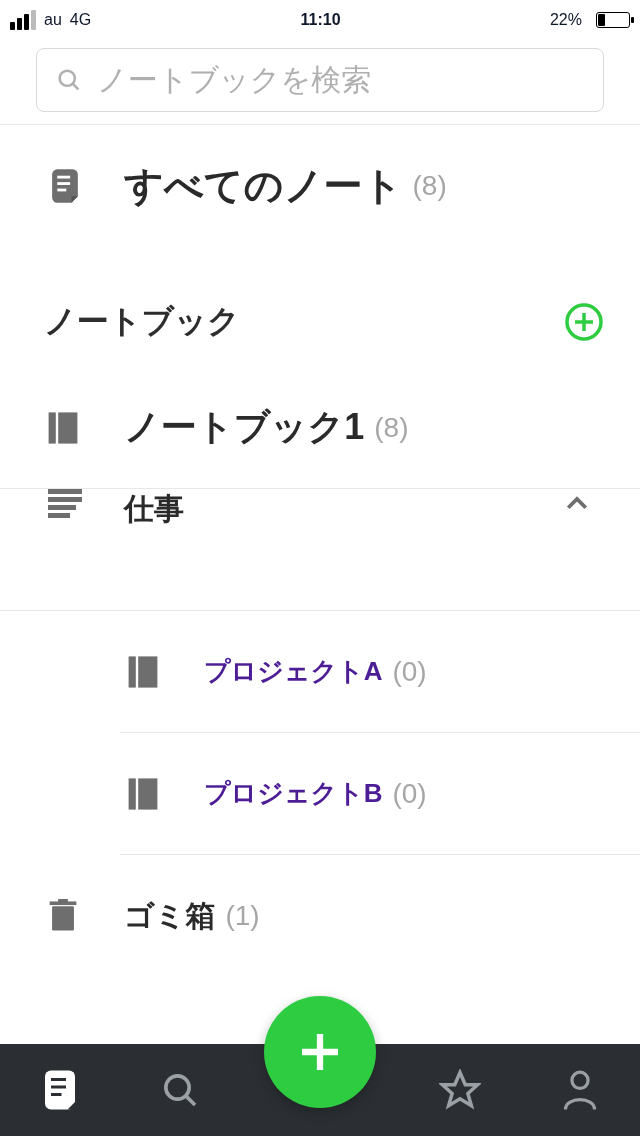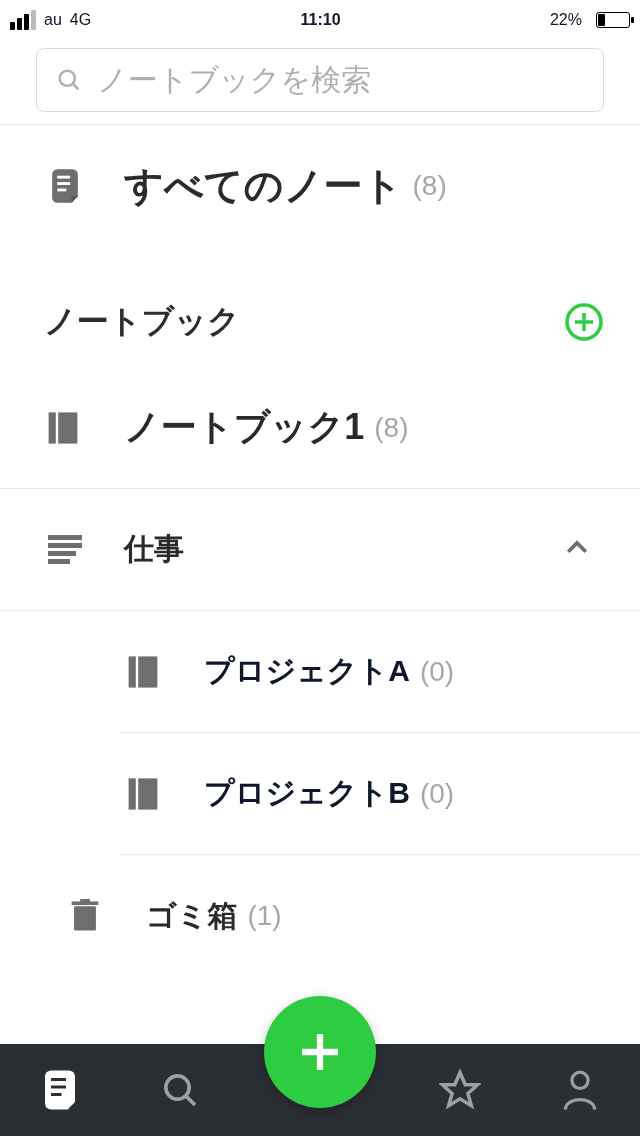--- a/index.html
+++ b/index.html
@@ -74,38 +74,38 @@
     .nb-item {
       display:flex; align-items:center;
       padding: 0 48px;
       height: 122px;
       border-bottom: 1px solid #e8e8e8;
     }
     .nb-item .icon { width:34px; margin-right:42px; display:flex;}
     .nb-item .label { font-size:36px; font-weight:700; color:#2a2a2a;}
     .nb-item .count { font-size:28px; color:#a6a6a6; margin-left:10px;}
     .stack-row {
-      display:flex; align-items:center;
+      display:flex; align-items:flex-start;
       padding: 0 48px;
       height: 122px;
       border-bottom: 1px solid #e8e8e8;
     }
     .stack-row .icon { width:34px; margin-right:42px; display:flex;}
     .stack-row .label { font-size:30px; font-weight:700; color:#2a2a2a;}
     .stack-row .chev { margin-left:auto;}
 
     .child-item {
       display:flex; align-items:center;
       padding: 0 48px 0 128px;
       height: 122px;
       border-bottom: 1px solid #e8e8e8;
       position: relative;
     }
     .child-item .icon { width:34px; margin-right:42px; display:flex;}
-    .child-item .label { font-size:30px; font-weight:700; color:#0f172a;}
+    .child-item .label { font-size:26px; font-weight:700; color:#4c1d95;}
     .child-item .count { font-size:28px; color:#a6a6a6; margin-left:10px;}
 
     .trash-row {
       display:flex; align-items:center;
       padding: 0 48px;
       height: 122px;
     }
     .trash-row .icon { width:34px; margin-right:42px; display:flex;}
     .trash-row .label { font-size:30px; font-weight:700; color:#2a2a2a;}
     .trash-row .count { font-size:28px; color:#a6a6a6; margin-left:10px;}
@@ -132,21 +132,21 @@
     .list-section .stack-row,
     .list-section .trash-row {
       border-bottom: 1px solid #e8e8e8;
     }
     .list-section .child-item {
       border-bottom: 1px solid #e8e8e8;
       margin-left: 120px;
       padding-left: 8px;
     }
     .list-section .child-item .icon { margin-left: 0; margin-right: 42px;}
-    .no-border { border-bottom: none !important; margin-left: 22px; }
+    .no-border { border-bottom: none !important; }
   </style>
 </head>
 <body>
 
 <div class="status-bar">
   <div class="status-left">
     <span class="signal-bars">
       <span></span>
         <span></span>
         <span></span>

